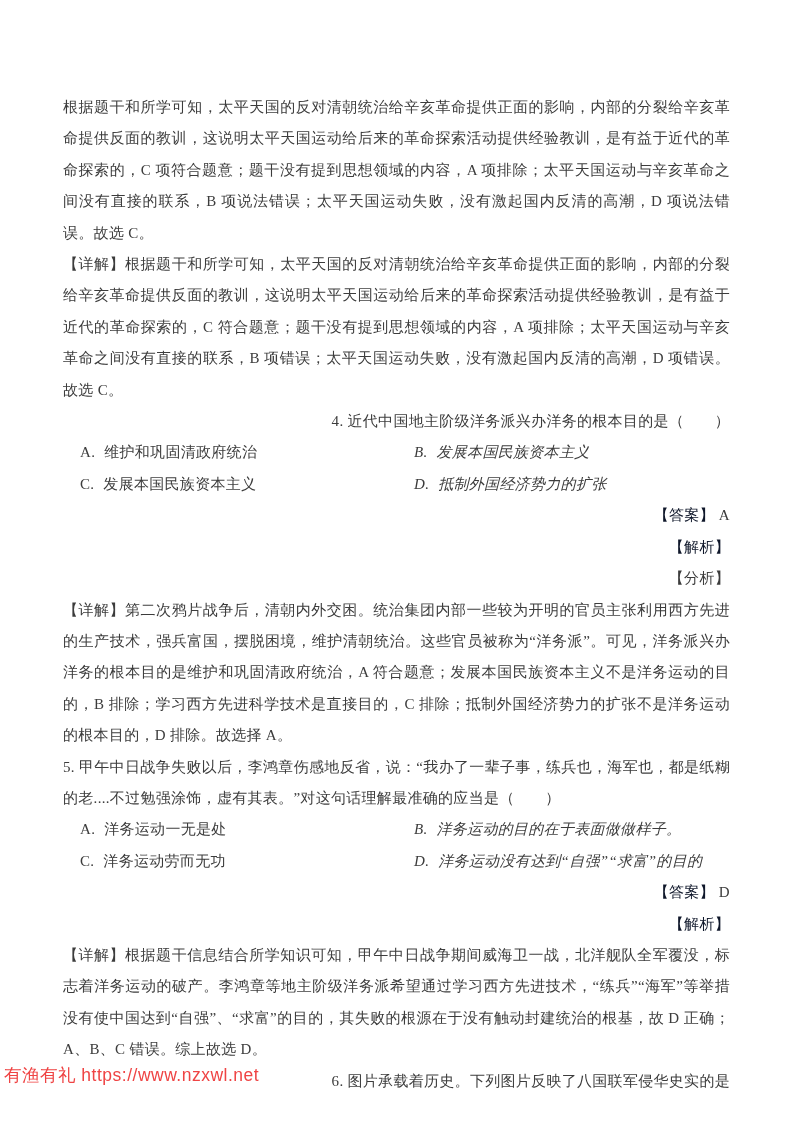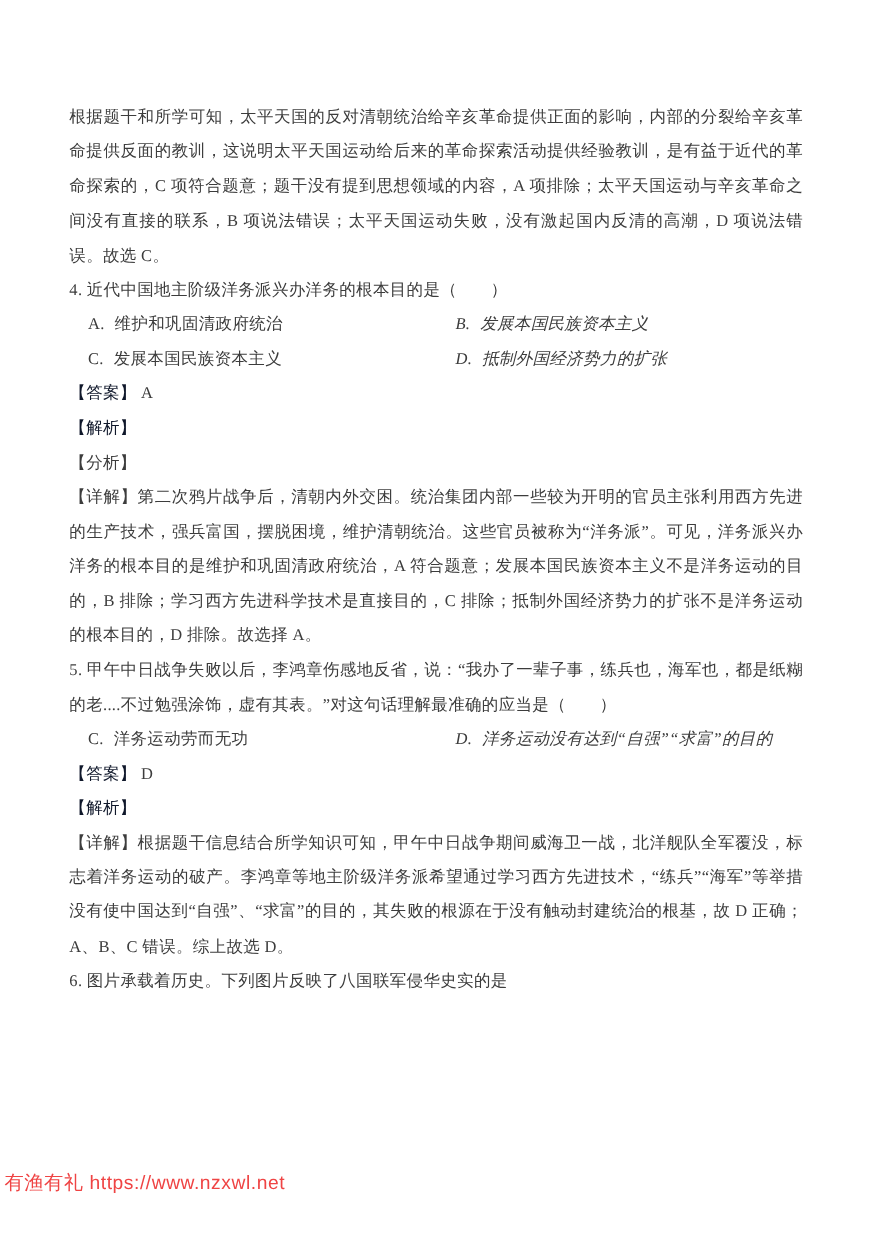--- a/index.html
+++ b/index.html
@@ -26,21 +26,21 @@
     line-height: 31.4px;
   }
   .para {
     margin: 0;
     text-align: justify;
     text-justify: inter-ideograph;
     font-family: Liberation Serif, serif;
   }
   .line {
     margin: 0;
-    text-align: left;
+    text-align: right;
     white-space: nowrap;
   }
   .opt-row {
     display: flex;
     margin: 0;
   }
   .opt-cell-a { width: 334px; flex: 0 0 334px; margin-left: 17px; }
   .opt-cell-b { flex: 1; font-style: italic; }
   .opt-key { margin-right: 9px; }
   .lbl-blue { color: #0f172a; }
@@ -58,20 +58,21 @@
   }
 </style>
 </head>
 <body>
 
 <div class="page">
   <div class="content">
 
     <p class="para"><span>根据题干和所学可知，太平天国的反对清朝统治给辛亥革命提供正面的影响，内部的分裂给辛亥革命提供反面的教训，这说明太平天国运动给后来的革命探索活动提供经验教训，是有益于近代的革命探索的，C 项符合题意；题干没有提到思想领域的内容，A 项排除；太平天国运动与辛亥革命之间没有直接的联系，B 项说法错误；太平天国运动失败，没有激起国内反清的高潮，D 项说法错误。故选 C。</span></p>
 
+    <p class="para"><span class="lbl-black">【详解】</span><span>根据题干和所学可知，太平天国的反对清朝统治给辛亥革命提供正面的影响，内部的分裂给辛亥革命提供反面的教训，这说明太平天国运动给后来的革命探索活动提供经验教训，是有益于近代的革命探索的，C 符合题意；题干没有提到思想领域的内容，A 项排除；太平天国运动与辛亥革命之间没有直接的联系，B 项错误；太平天国运动失败，没有激起国内反清的高潮，D 项错误。故选 C。</span></p>
 
     <p class="line"><span>4.  近代中国地主阶级洋务派兴办洋务的根本目的是（　　）</span></p>
 
     <div class="opt-row">
       <span class="opt-cell-a"><span class="opt-key">A.</span><span>维护和巩固清政府统治</span></span>
       <span class="opt-cell-b"><span class="opt-key">B.</span><span>发展本国民族资本主义</span></span>
     </div>
     <div class="opt-row">
       <span class="opt-cell-a"><span class="opt-key">C.</span><span>发展本国民族资本主义</span></span>
       <span class="opt-cell-b"><span class="opt-key">D.</span><span>抵制外国经济势力的扩张</span></span>
@@ -79,20 +80,24 @@
 
     <p class="line"><span class="lbl-blue">【答案】</span><span class="answer-letter">A</span></p>
     <p class="line"><span class="lbl-blue">【解析】</span></p>
     <p class="line"><span class="lbl-black">【分析】</span></p>
 
     <p class="para"><span class="lbl-black">【详解】</span><span>第二次鸦片战争后，清朝内外交困。统治集团内部一些较为开明的官员主张利用西方先进的生产技术，强兵富国，摆脱困境，维护清朝统治。这些官员被称为“洋务派”。可见，洋务派兴办洋务的根本目的是维护和巩固清政府统治，A 符合题意；发展本国民族资本主义不是洋务运动的目的，B 排除；学习西方先进科学技术是直接目的，C 排除；抵制外国经济势力的扩张不是洋务运动的根本目的，D 排除。故选择 A。</span></p>
 
     <p class="para"><span>5.  甲午中日战争失败以后，李鸿章伤感地反省，说：“我办了一辈子事，练兵也，海军也，都是纸糊的老....不过勉强涂饰，虚有其表。”对这句话理解最准确的应当是（　　）</span></p>
 
     <div class="opt-row">
+      <span class="opt-cell-a"><span class="opt-key">A.</span><span>洋务运动一无是处</span></span>
+      <span class="opt-cell-b"><span class="opt-key">B.</span><span>洋务运动的目的在于表面做做样子。</span></span>
+    </div>
+    <div class="opt-row">
       <span class="opt-cell-a"><span class="opt-key">C.</span><span>洋务运动劳而无功</span></span>
       <span class="opt-cell-b"><span class="opt-key">D.</span><span>洋务运动没有达到“自强”“求富”的目的</span></span>
     </div>
 
     <p class="line"><span class="lbl-blue">【答案】</span><span class="answer-letter">D</span></p>
     <p class="line"><span class="lbl-blue">【解析】</span></p>
 
     <p class="para"><span class="lbl-black">【详解】</span><span>根据题干信息结合所学知识可知，甲午中日战争期间威海卫一战，北洋舰队全军覆没，标志着洋务运动的破产。李鸿章等地主阶级洋务派希望通过学习西方先进技术，“练兵”“海军”等举措没有使中国达到“自强”、“求富”的目的，其失败的根源在于没有触动封建统治的根基，故 D 正确；A、B、C 错误。综上故选 D。</span></p>
 
     <p class="line"><span>6.  图片承载着历史。下列图片反映了八国联军侵华史实的是</span></p>

